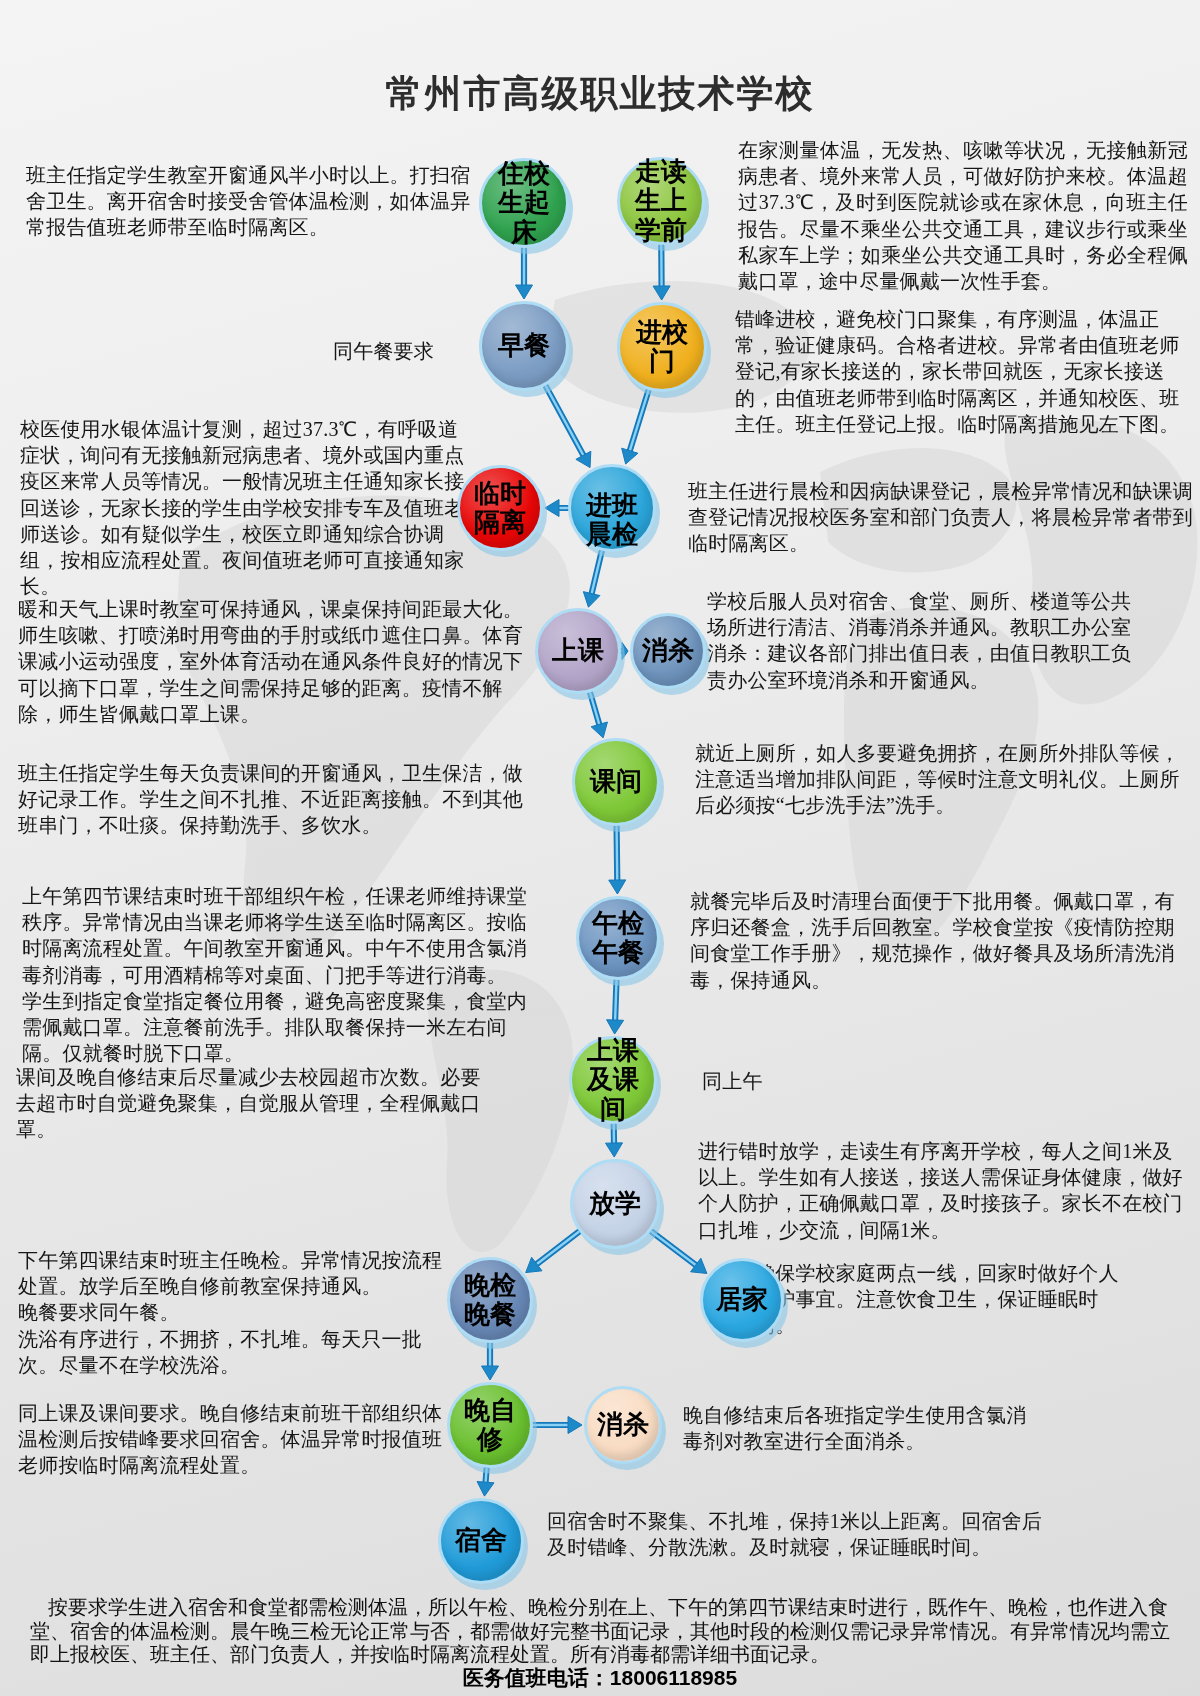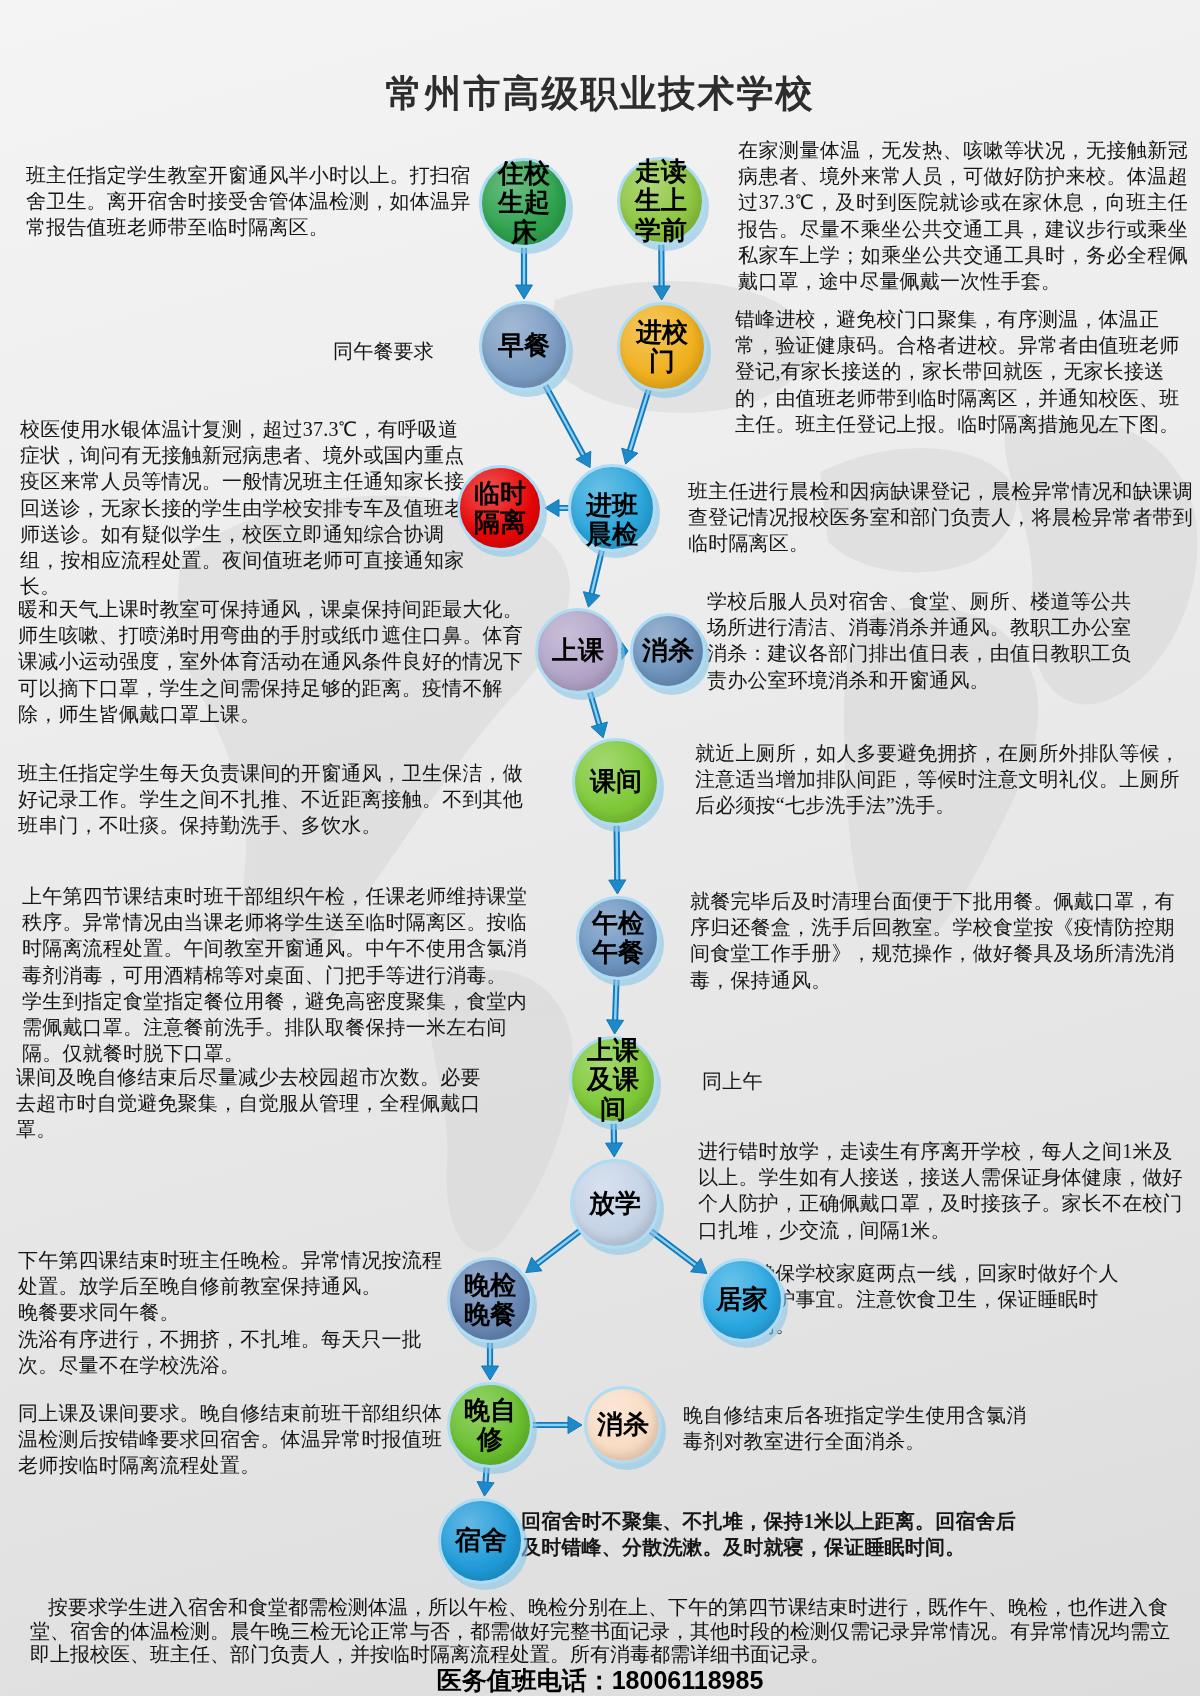--- a/index.html
+++ b/index.html
@@ -27,21 +27,21 @@
     position:absolute;top:26px;left:0;width:100%;z-index:2;text-align:center;
     font-family:"Liberation Sans",sans-serif;font-weight:bold;color:#2d2d2d;
   }
   #title div{font-size:37px;line-height:1.32;letter-spacing:2px;margin-top:44px;}
   #footer-note{
     position:absolute;left:30px;top:1596px;width:1140px;z-index:2;
     font-size:20px;line-height:1.18;text-indent:0.9em;color:#111;
   }
   #duty-phone{
     position:absolute;left:0;top:1664px;width:100%;z-index:2;text-align:center;
-    font-family:"Liberation Sans",sans-serif;font-weight:bold;font-size:25px;color:#000;
+    font-family:"Liberation Sans",sans-serif;font-weight:bold;font-size:21px;color:#000;
   }
 </style>
 </head>
 <body>
 
 <div id="canvas">
 
   <svg id="watermark" width="1200" height="1696" viewBox="0 0 1200 1696" aria-hidden="true">
     <g fill="#cfcfcf" opacity="0.38">
       <path d="M180,560 C260,490 430,475 525,525 C605,565 565,645 505,705 C435,785 385,875 335,935 C285,985 235,945 245,865 C255,785 205,705 175,645 Z"></path>
@@ -187,19 +187,19 @@
       <div class="anno justify" style="left: 738px; top: 137px; width: 450px;">在家测量体温，无发热、咳嗽等状况，无接触新冠病患者、境外来常人员，可做好防护来校。体温超过37.3℃，及时到医院就诊或在家休息，向班主任报告。尽量不乘坐公共交通工具，建议步行或乘坐私家车上学；如乘坐公共交通工具时，务必全程佩戴口罩，途中尽量佩戴一次性手套。</div>
       <div class="anno" style="left: 735px; top: 306px; width: 445px;">错峰进校，避免校门口聚集，有序测温，体温正常，验证健康码。合格者进校。异常者由值班老师登记,有家长接送的，家长带回就医，无家长接送的，由值班老师带到临时隔离区，并通知校医、班主任。班主任登记上报。临时隔离措施见左下图。</div>
       <div class="anno" style="left: 688px; top: 478px; width: 505px;">班主任进行晨检和因病缺课登记，晨检异常情况和缺课调查登记情况报校医务室和部门负责人，将晨检异常者带到临时隔离区。</div>
       <div class="anno" style="left: 707px; top: 588px; width: 425px;">学校后服人员对宿舍、食堂、厕所、楼道等公共场所进行清洁、消毒消杀并通风。教职工办公室消杀：建议各部门排出值日表，由值日教职工负责办公室环境消杀和开窗通风。</div>
       <div class="anno" style="left: 695px; top: 740px; width: 495px;">就近上厕所，如人多要避免拥挤，在厕所外排队等候，注意适当增加排队间距，等候时注意文明礼仪。上厕所后必须按“七步洗手法”洗手。</div>
       <div class="anno" style="left: 690px; top: 888px; width: 485px;">就餐完毕后及时清理台面便于下批用餐。佩戴口罩，有序归还餐盒，洗手后回教室。学校食堂按《疫情防控期间食堂工作手册》，规范操作，做好餐具及场所清洗消毒，保持通风。</div>
       <div class="anno" style="left: 702px; top: 1068px; width: 120px;">同上午</div>
       <div class="anno" style="left: 698px; top: 1138px; width: 492px;">进行错时放学，走读生有序离开学校，每人之间1米及以上。学生如有人接送，接送人需保证身体健康，做好个人防护，正确佩戴口罩，及时接孩子。家长不在校门口扎堆，少交流，间隔1米。</div>
       <div class="anno" style="left: 755px; top: 1260px; width: 368px;">确保学校家庭两点一线，回家时做好个人防护事宜。注意饮食卫生，保证睡眠时间。</div>
       <div class="anno" style="left: 683px; top: 1402px; width: 345px;">晚自修结束后各班指定学生使用含氯消毒剂对教室进行全面消杀。</div>
-      <div class="anno" style="left: 521px; top: 1508px; width: 510px; font-weight: bold;">回宿舍时不聚集、不扎堆，保持1米以上距离。回宿舍后及时错峰、分散洗漱。及时就寝，保证睡眠时间。</div>
+      <div class="anno" style="left: 547px; top: 1508px; width: 510px;">回宿舍时不聚集、不扎堆，保持1米以上距离。回宿舍后及时错峰、分散洗漱。及时就寝，保证睡眠时间。</div>
     </div>
 
   <div id="footer-note">按要求学生进入宿舍和食堂都需检测体温，所以午检、晚检分别在上、下午的第四节课结束时进行，既作午、晚检，也作进入食堂、宿舍的体温检测。晨午晚三检无论正常与否，都需做好完整书面记录，其他时段的检测仅需记录异常情况。有异常情况均需立即上报校医、班主任、部门负责人，并按临时隔离流程处置。所有消毒都需详细书面记录。</div>
   <div id="duty-phone">医务值班电话：18006118985</div>
 
 </div>
 
 </body></html>

